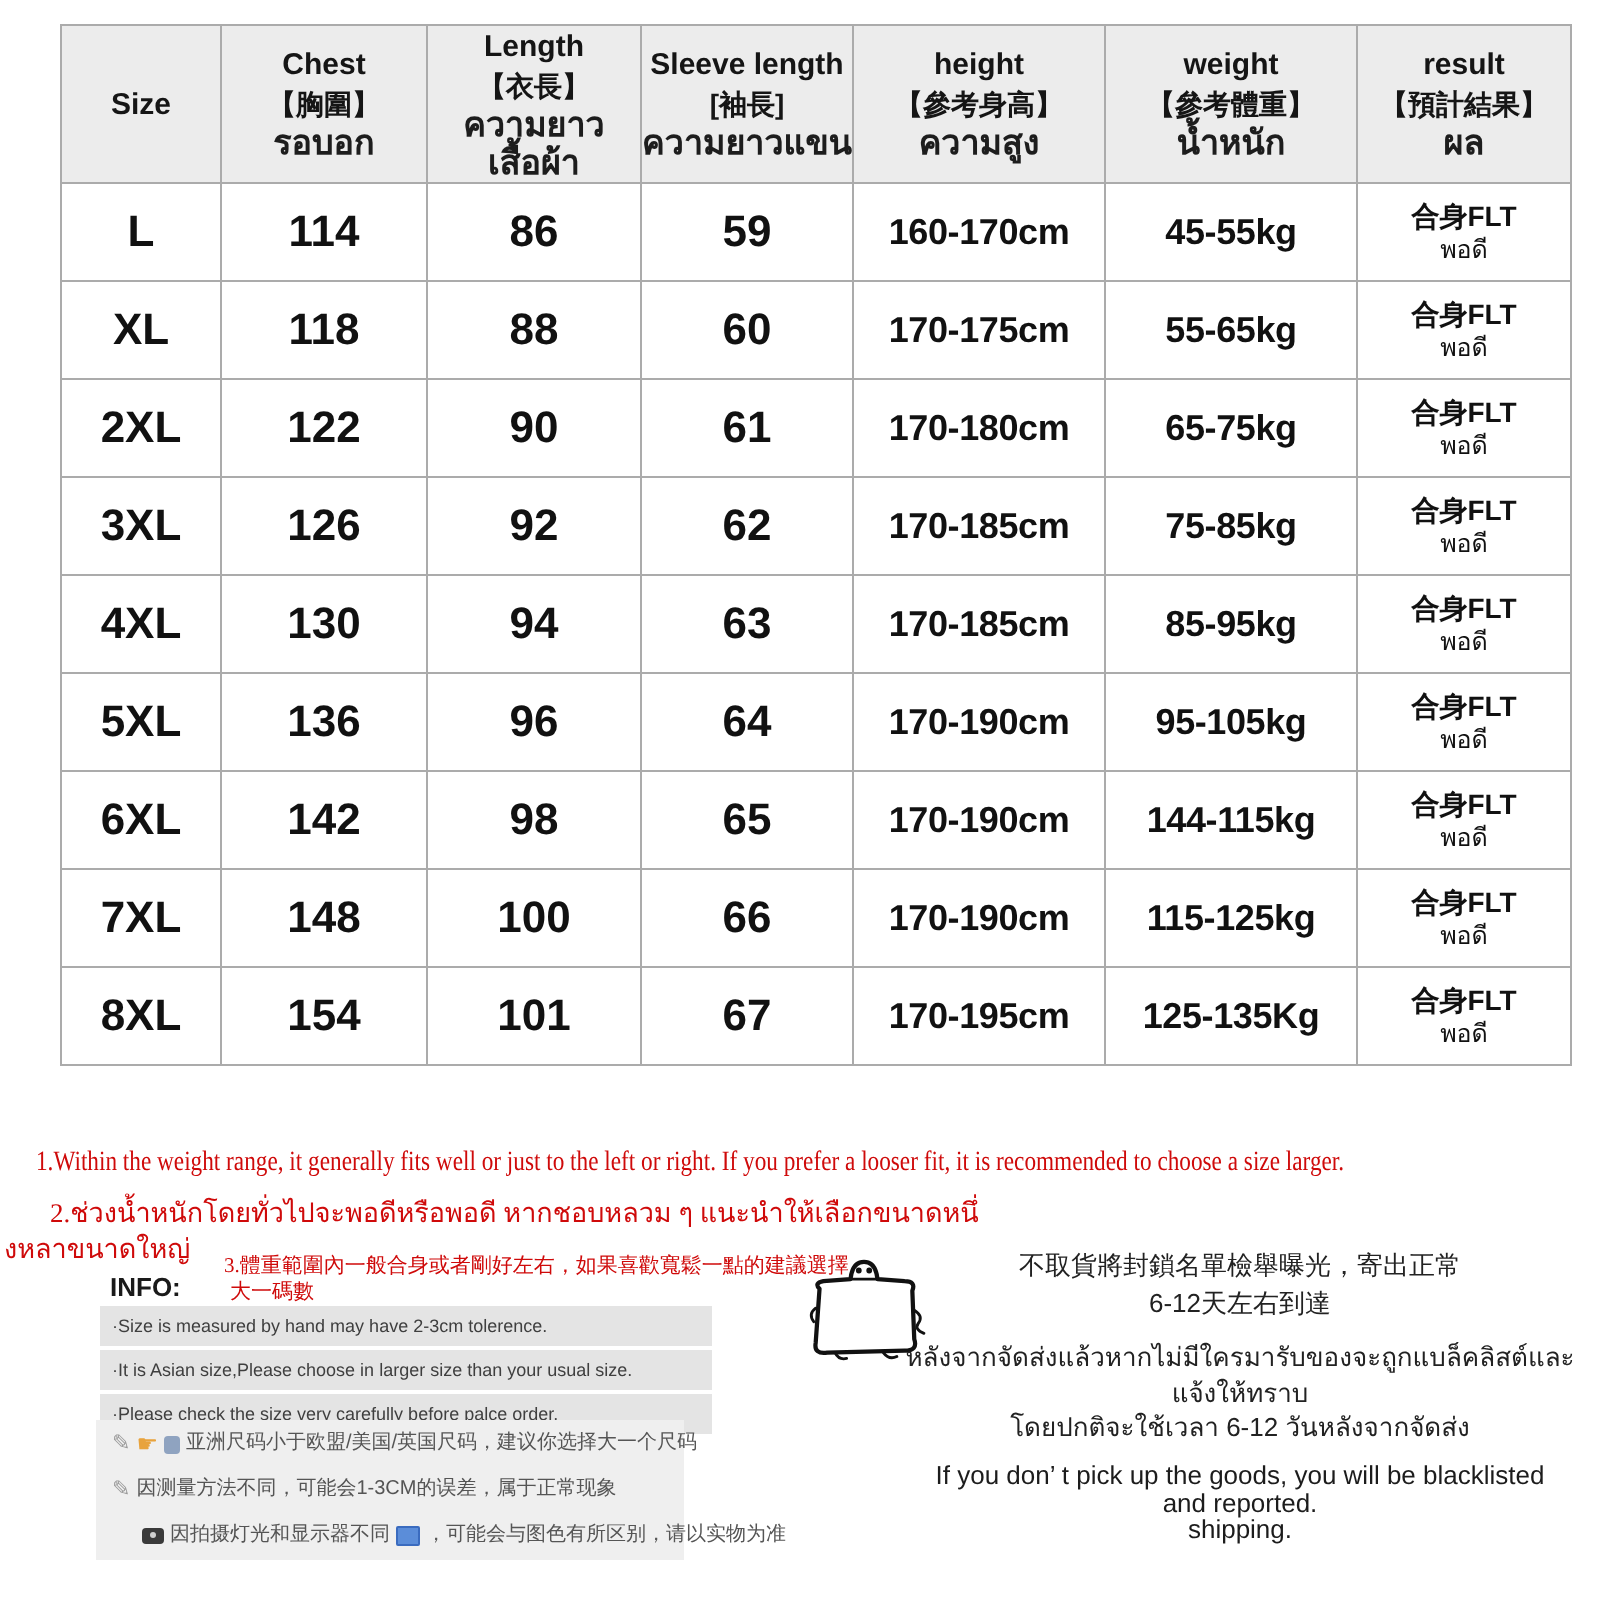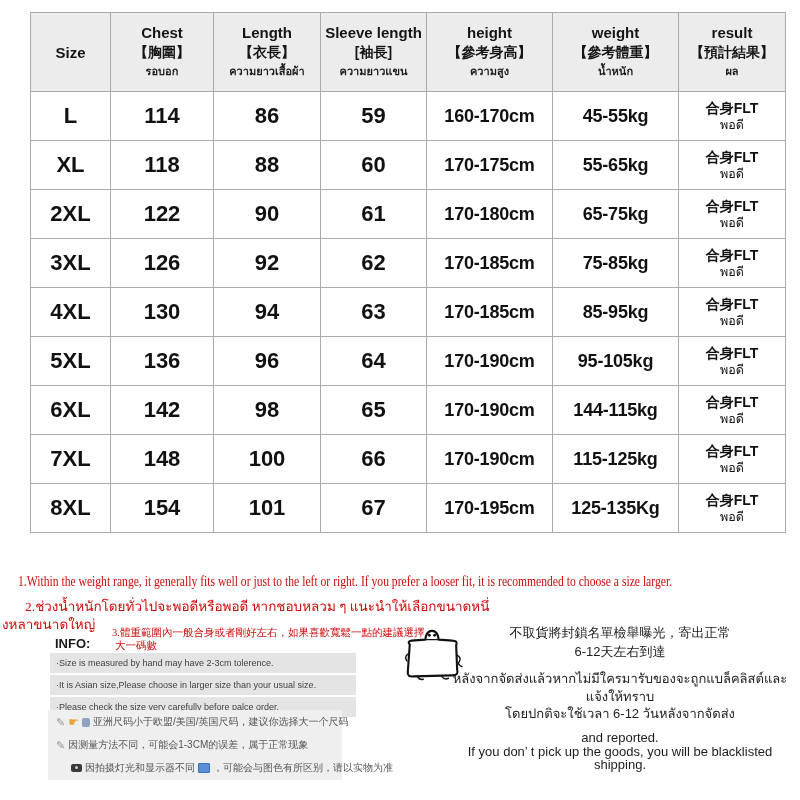--- a/index.html
+++ b/index.html
@@ -15,21 +15,21 @@
     background:#fff;
   }
   .size-table th,.size-table td{
     border:1px solid var(--table-border,#ababab);
     text-align:center;vertical-align:middle;padding:0;overflow:hidden;
   }
   .size-table thead th{background:var(--header-bg,#ececec);height:78px;margin-top:21px;}
   .size-table tbody td{height:48px;background:#fff;}
   .h-en{font-weight:bold;font-size:15px;line-height:19px;color:#151515;}
   .h-zh{font-weight:bold;font-size:14px;line-height:20px;color:#151515;text-align:center;}
-  .h-th{font-size:11px;line-height:19px;color:#1d1d1d;}
+  .h-th{font-size:17px;line-height:19px;color:#1d1d1d;}
   .cell-size{font-weight:bold;font-size:22px;}
   .cell-num{font-weight:bold;font-size:22px;}
   .cell-range{font-weight:bold;font-size:18px;letter-spacing:-0.2px;}
   .res-zh{font-weight:bold;font-size:14px;line-height:18px;}
   .res-th{font-size:12.5px;line-height:16px;}
 
   
   .red-note{position:absolute;color:var(--accent-red,#cf0a0a);white-space:nowrap;}
   .note1{left:18px;top:574px;font-family:"Liberation Serif",serif;font-size:14px;
          transform:scaleX(0.83);transform-origin:0 0;}
@@ -285,16 +285,16 @@
 <div class="ship ship-zh">
   <div>不取貨將封鎖名單檢舉曝光，寄出正常</div>
   <div>6-12天左右到達</div>
 </div>
 <div class="ship ship-th">
   <div>หลังจากจัดส่งแล้วหากไม่มีใครมารับของจะถูกแบล็คลิสต์และ</div>
   <div>แจ้งให้ทราบ</div>
   <div>โดยปกติจะใช้เวลา 6-12 วันหลังจากจัดส่ง</div>
 </div>
 <div class="ship ship-en">
+  <div>If you don’ t pick up the goods, you will be blacklisted</div>
   <div>and reported.</div>
-  <div>If you don’ t pick up the goods, you will be blacklisted</div>
   <div>shipping.</div>
 </div>
 
 </body></html>

